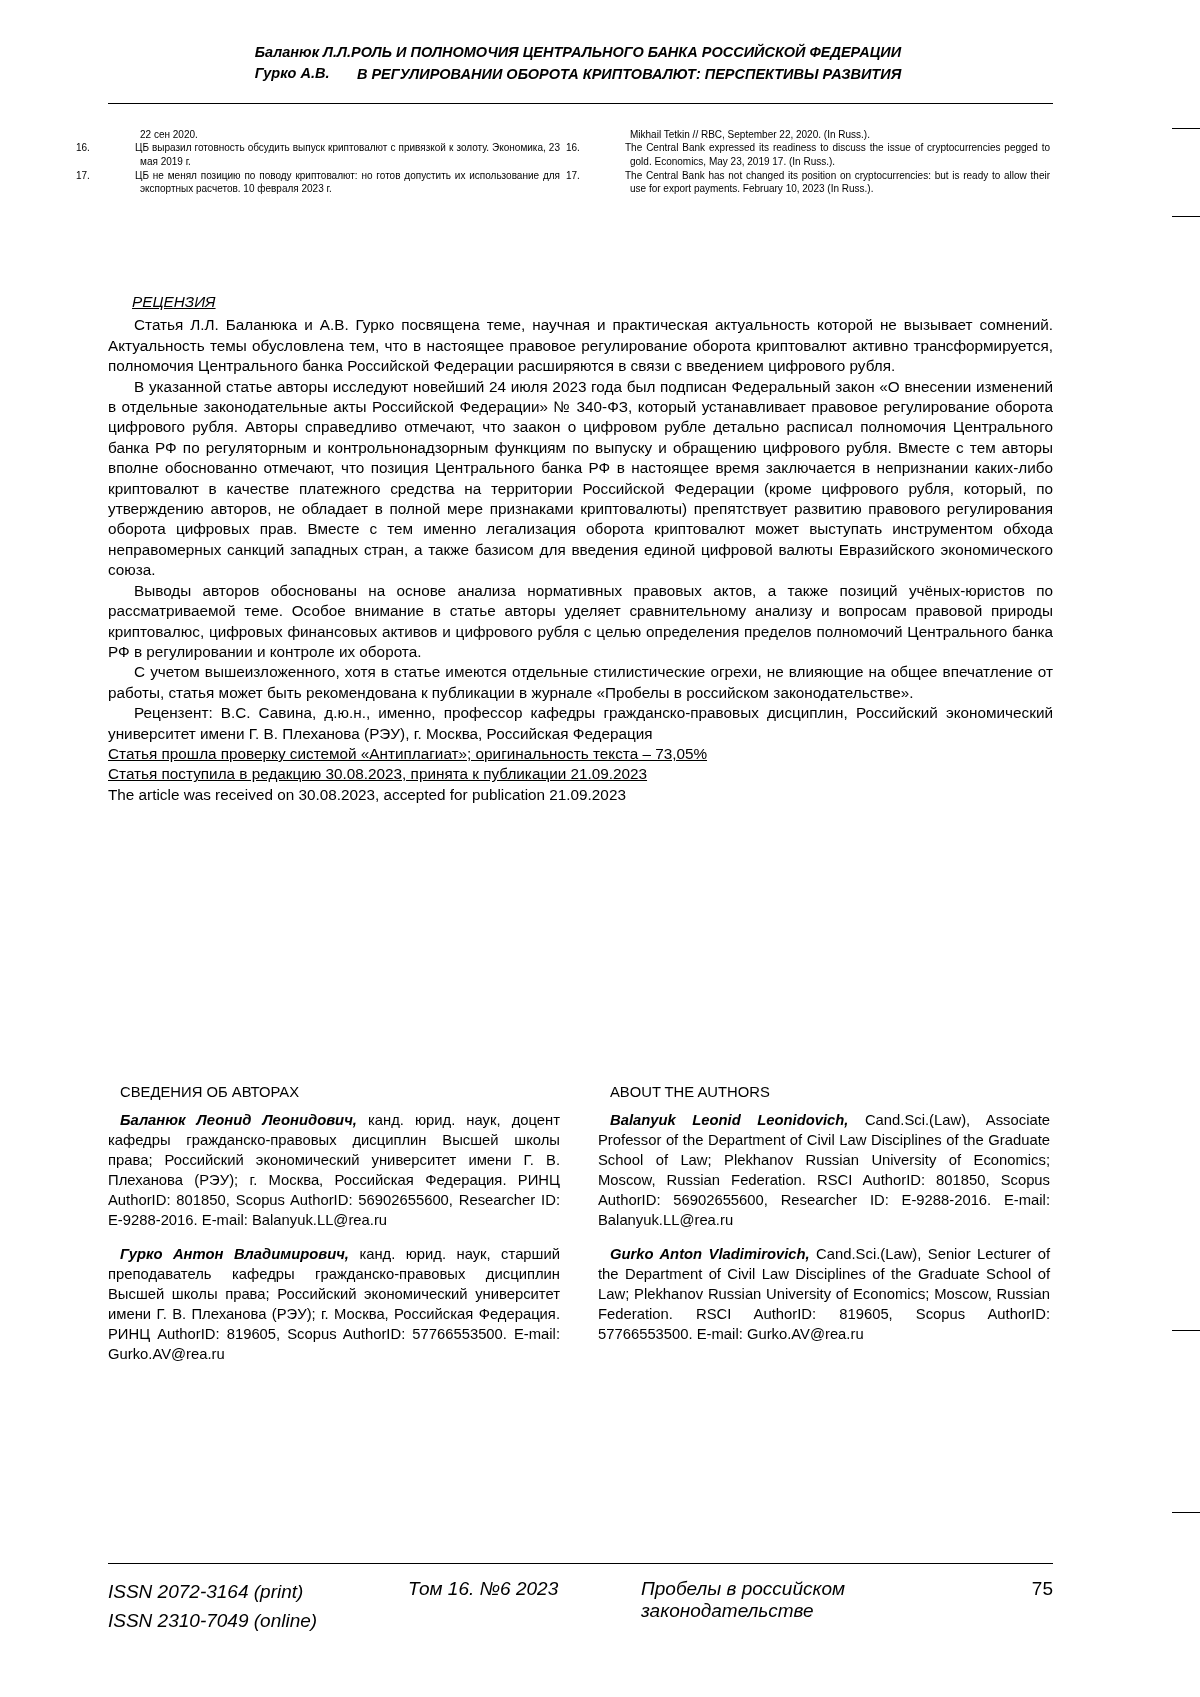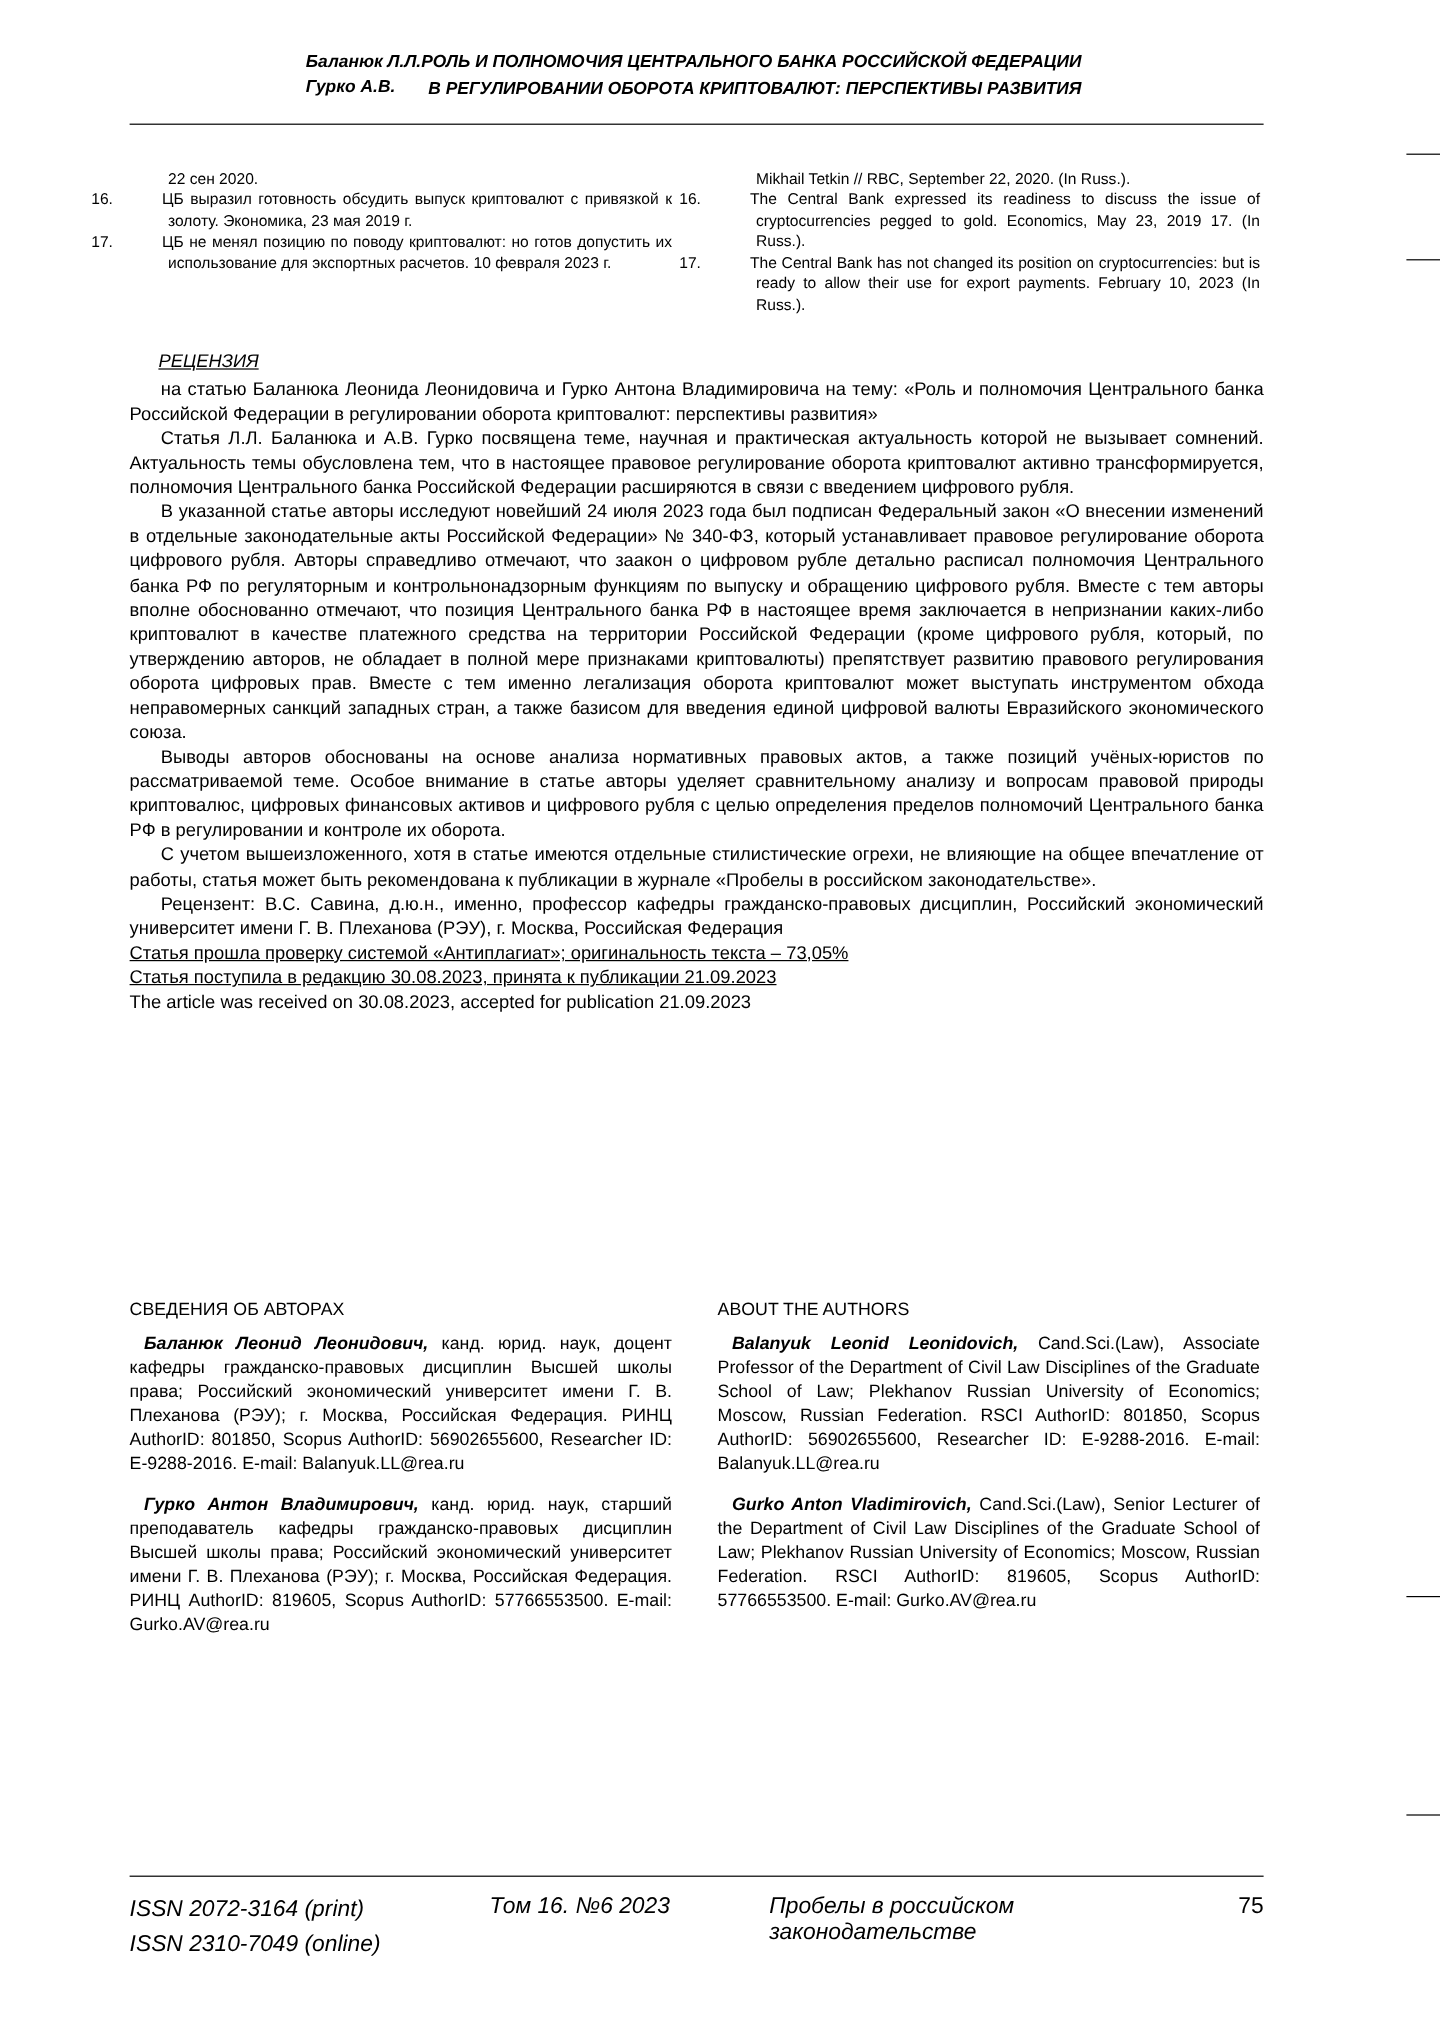--- a/index.html
+++ b/index.html
@@ -60,24 +60,23 @@
   .cols {
     position: absolute;
     top: 128px;
     left: 108px;
     width: 945px;
     display: flex;
     gap: 38px;
   }
   .col {
     width: 452px;
-    font-size: 13px;
+    font-size: 10px;
     line-height: 1.33;
     text-align: justify;
-    margin-top: 12px;
   }
   .ref-line {
     margin: 0 0 1px 0;
     padding-left: 32px;
     text-indent: -32px;
   }
   .ref-cont {
     margin: 0;
     padding-left: 32px;
   }
@@ -122,21 +121,21 @@
     display: flex;
     gap: 38px;
   }
   .about-col {
     width: 452px;
     font-size: 14.8px;
     line-height: 1.35;
     text-align: justify;
   }
   .about-head {
-    margin: 0 0 8px 0;
+    margin: 0 0 8px 12px;
     font-size: 14.8px;
   }
   .about-col p.body {
     margin: 0 0 14px 0;
     text-indent: 12px;
   }
   .about-col p.body.last { margin-bottom: 0; }
   .about-col .bi { font-weight: bold; font-style: italic; }
 
   
@@ -203,21 +202,20 @@
         <span class="num">16.</span><span>The Central Bank expressed its readiness to discuss the issue of cryptocurrencies pegged to gold. Economics, May 23, 2019 17. (In Russ.).</span>
       </p>
       <p class="ref-line">
         <span class="num">17.</span><span>The Central Bank has not changed its position on cryptocurrencies: but is ready to allow their use for export payments. February 10, 2023 (In Russ.).</span>
       </p>
     </div>
   </div>
 
   <div class="review">
     <h2>РЕЦЕНЗИЯ</h2>
-    <p>на статью Баланюка Леонида Леонидовича и Гурко Антона Владимировича на тему: «Роль и полномочия Центрального банка Российской Федерации в регулировании оборота криптовалют: перспективы развития»</p>
     <p>Статья Л.Л. Баланюка и А.В. Гурко посвящена теме, научная и практическая актуальность которой не вызывает сомнений. Актуальность темы обусловлена тем, что в настоящее правовое регулирование оборота криптовалют активно трансформируется, полномочия Центрального банка Российской Федерации расширяются в связи с введением цифрового рубля.</p>
     <p>В указанной статье авторы исследуют новейший 24 июля 2023 года был подписан Федеральный закон «О внесении изменений в отдельные законодательные акты Российской Федерации» № 340-ФЗ, который устанавливает правовое регулирование оборота цифрового рубля. Авторы справедливо отмечают, что заакон о цифровом рубле детально расписал полномочия Центрального банка РФ по регуляторным и контрольнонадзорным функциям по выпуску и обращению цифрового рубля. Вместе с тем авторы вполне обоснованно отмечают, что позиция Центрального банка РФ в настоящее время заключается в непризнании каких-либо криптовалют в качестве платежного средства на территории Российской Федерации (кроме цифрового рубля, который, по утверждению авторов, не обладает в полной мере признаками криптовалюты) препятствует развитию правового регулирования оборота цифровых прав. Вместе с тем именно легализация оборота криптовалют может выступать инструментом обхода неправомерных санкций западных стран, а также базисом для введения единой цифровой валюты Евразийского экономического союза.</p>
     <p>Выводы авторов обоснованы на основе анализа нормативных правовых актов, а также позиций учёных-юристов по рассматриваемой теме. Особое внимание в статье авторы уделяет сравнительному анализу и вопросам правовой природы криптовалюс, цифровых финансовых активов и цифрового рубля с целью определения пределов полномочий Центрального банка РФ в регулировании и контроле их оборота.</p>
     <p>С учетом вышеизложенного, хотя в статье имеются отдельные стилистические огрехи, не влияющие на общее впечатление от работы, статья может быть рекомендована к публикации в журнале «Пробелы в российском законодательстве».</p>
     <p>Рецензент: В.С. Савина, д.ю.н., именно, профессор кафедры гражданско-правовых дисциплин, Российский экономический университет имени Г. В. Плеханова (РЭУ), г. Москва, Российская Федерация</p>
     <p class="noindent sp-before">Статья прошла проверку системой «Антиплагиат»; оригинальность текста – 73,05%</p>
     <p class="noindent sp-before">Статья поступила в редакцию 30.08.2023, принята к публикации 21.09.2023</p>
     <p class="noindent">The article was received on 30.08.2023, accepted for publication 21.09.2023</p>
   </div>
 

